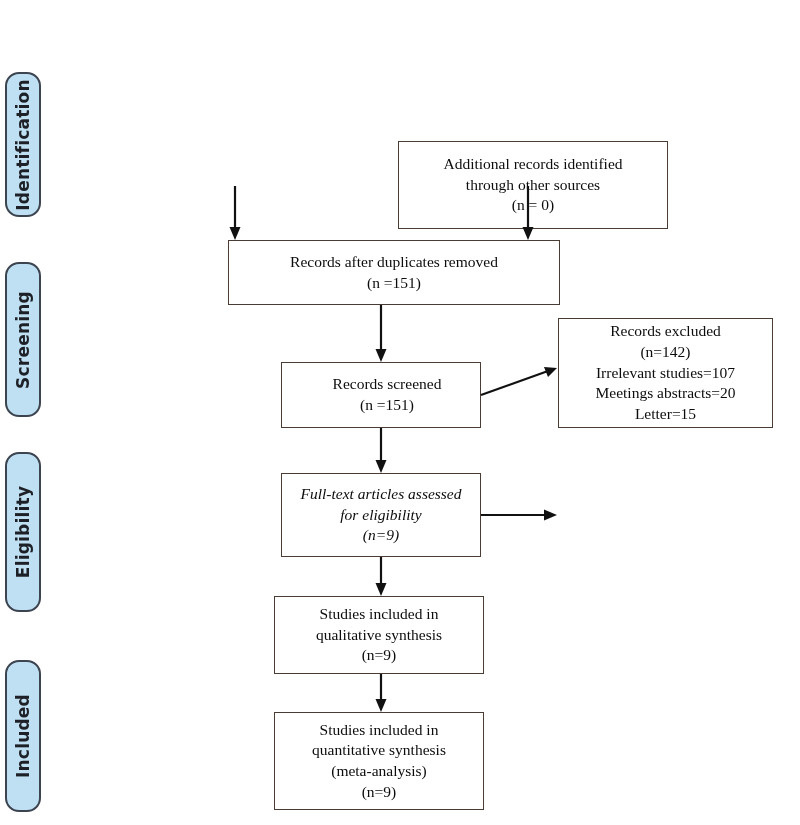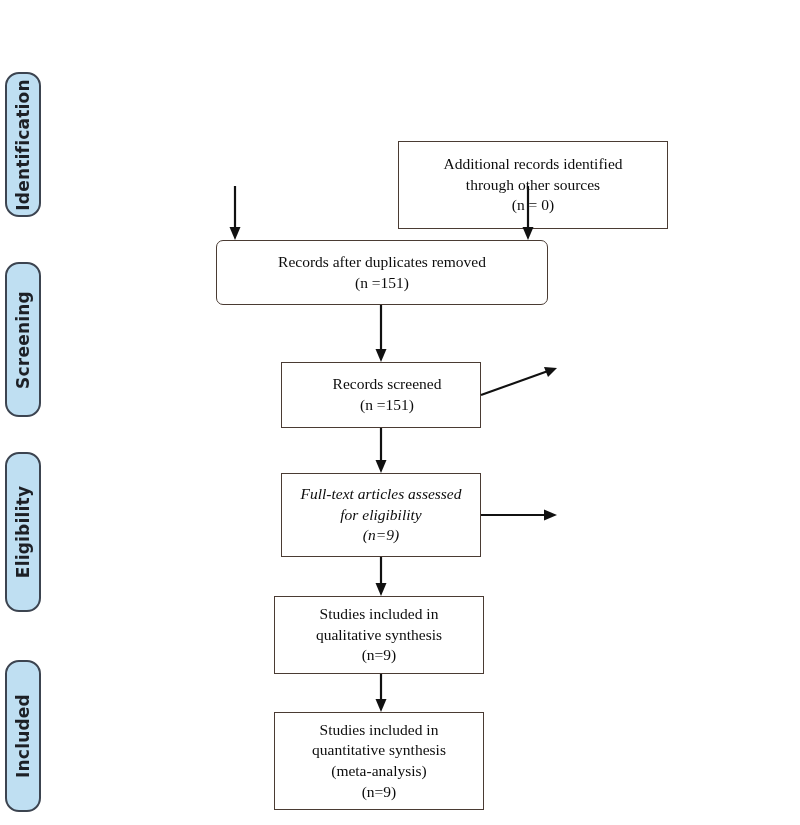--- a/index.html
+++ b/index.html
@@ -96,30 +96,37 @@
     <span class="phase-text">Included</span>
   </div>
 
 
   <div class="box" style="left:398px; top:98px; width:270px; height:88px;margin-top:43px;">
     <span class="box-text">Additional records identified
 through other sources
 (n = 0)</span>
   </div>
 
-  <div class="box" style="left:216px; top:240px; width:332px; height:65px;border-radius:7px;">
+  <div class="box" style="left:228px; top:240px; width:332px; height:65px;">
     <span class="box-text">Records after duplicates removed
 (n =151)</span>
   </div>
 
   <div class="box" style="left:281px; top:362px; width:200px; height:66px;padding-left:20px;">
     <span class="box-text">Records screened
 (n =151)</span>
   </div>
 
+  <div class="box" style="left:558px; top:318px; width:215px; height:110px;">
+    <span class="box-text">Records excluded
+(n=142)
+Irrelevant studies=107
+Meetings abstracts=20
+Letter=15</span>
+  </div>
 
   <div class="box" style="left:281px; top:473px; width:200px; height:84px;font-style:italic;">
     <span class="box-text">Full-text articles assessed
 for eligibility
 (n=9)</span>
   </div>
 
 
   <div class="box" style="left:274px; top:596px; width:210px; height:78px;">
     <span class="box-text">Studies included in

